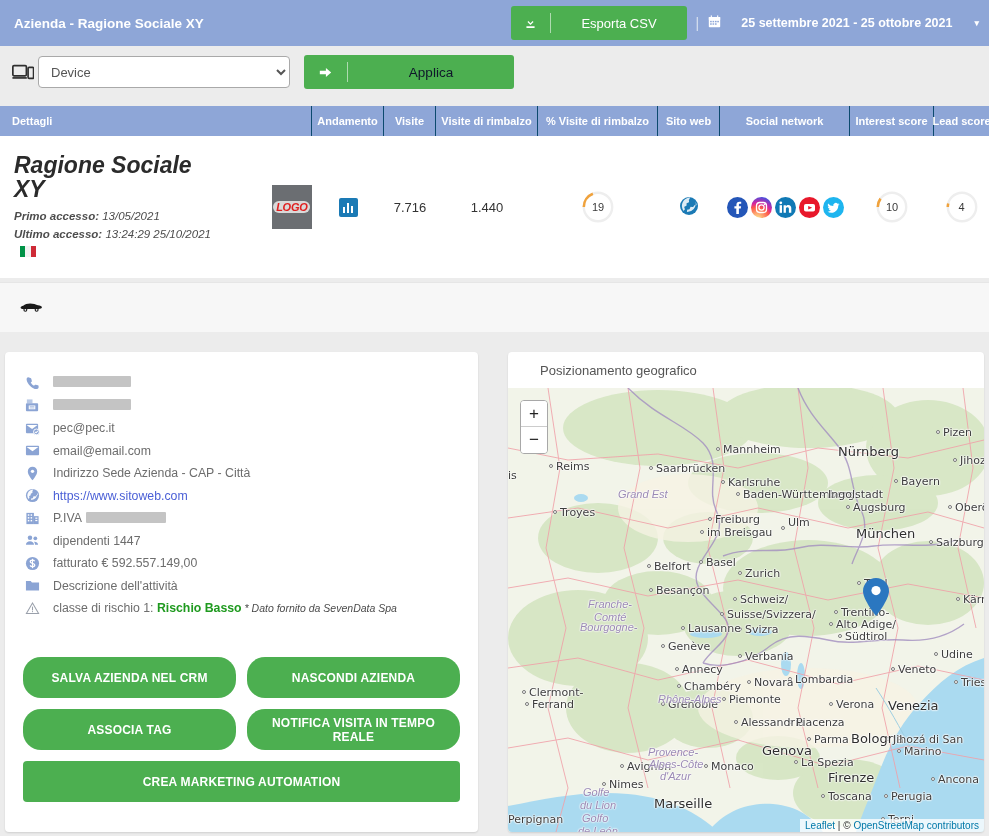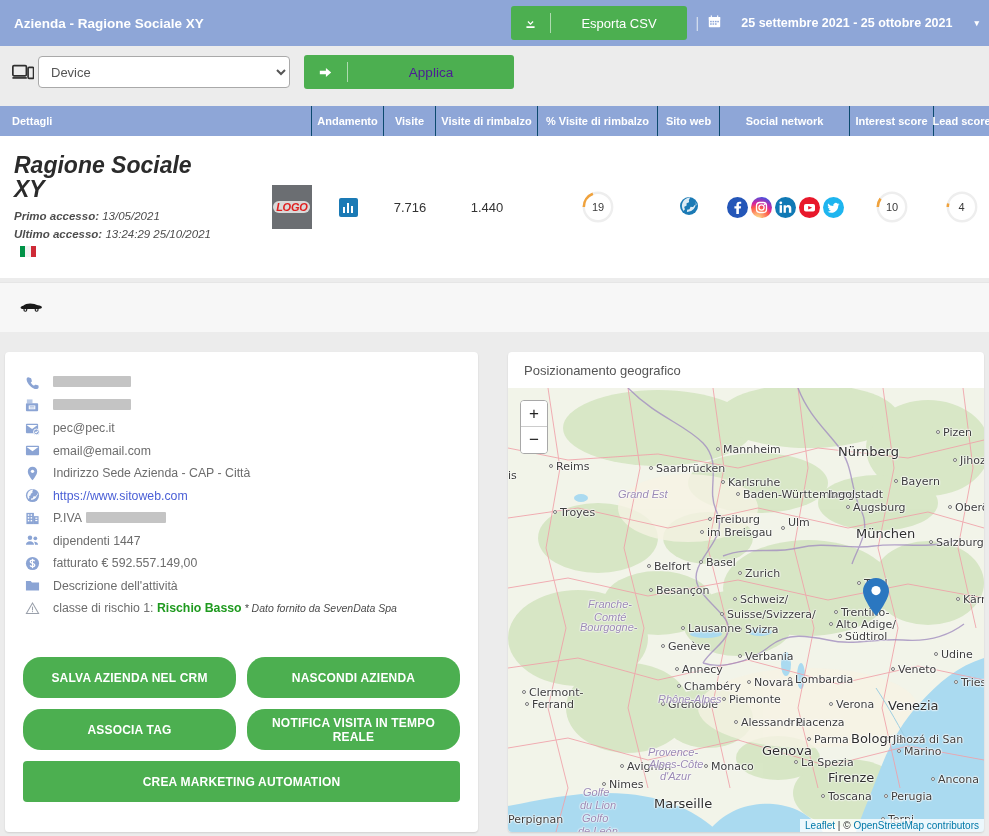--- a/index.html
+++ b/index.html
@@ -65,21 +65,21 @@
     margin-left: 14px; display: flex; align-items: center;
     height: 34px; width: 210px; background: #4caf50; border: none;
     border-radius: 3px; cursor: pointer; overflow: hidden; padding: 0;
   }
   .apply-btn .ic {
     width: 44px; display: flex; align-items: center; justify-content: center;
     color: #fff; font-size: 14px; border-right: 1px solid rgba(255,255,255,.55);
     height: 20px;
   }
   .apply-btn .lbl {
-    flex: 1; text-align: center; color: #4c1d95; font-size: 13.5px;
+    flex: 1; text-align: center; color: #0f172a; font-size: 13.5px;
   }
 
   
   .thead {
     position: absolute; left: 0; top: 106px; width: 989px; height: 30px;
     background: #8ea6d7; display: flex; align-items: stretch;
   }
   .th {
     color: #fff; font-size: 11px; font-weight: bold;
     display: flex; align-items: center; justify-content: center;
@@ -194,21 +194,21 @@
   .gbtn.half { width: 213px; border-radius: 18px; }
   .gbtn.full { width: 437px; }
 
   
   .mapcard {
     position: absolute; left: 508px; top: 352px; width: 476px; height: 480px;
     background: #fff; border-radius: 4px; box-shadow: 0 1px 2px rgba(0,0,0,.12);
     overflow: hidden;
   }
   .map-title {
-    height: 36px; display: flex; align-items: center; padding-left: 16px;
+    height: 36px; display: flex; align-items: center; padding-left: 32px;
     font-size: 13px; color: #555;
   }
   .mapwrap {
     position: relative; width: 476px; height: 444px; overflow: hidden;
     background: #e8f0dd;
   }
   .map-canvas { position: absolute; inset: 0; }
   .zoomctl {
     position: absolute; left: 12px; top: 12px; width: 28px;
     border: 1px solid #a8a8a8; border-radius: 4px; background: #fff;

